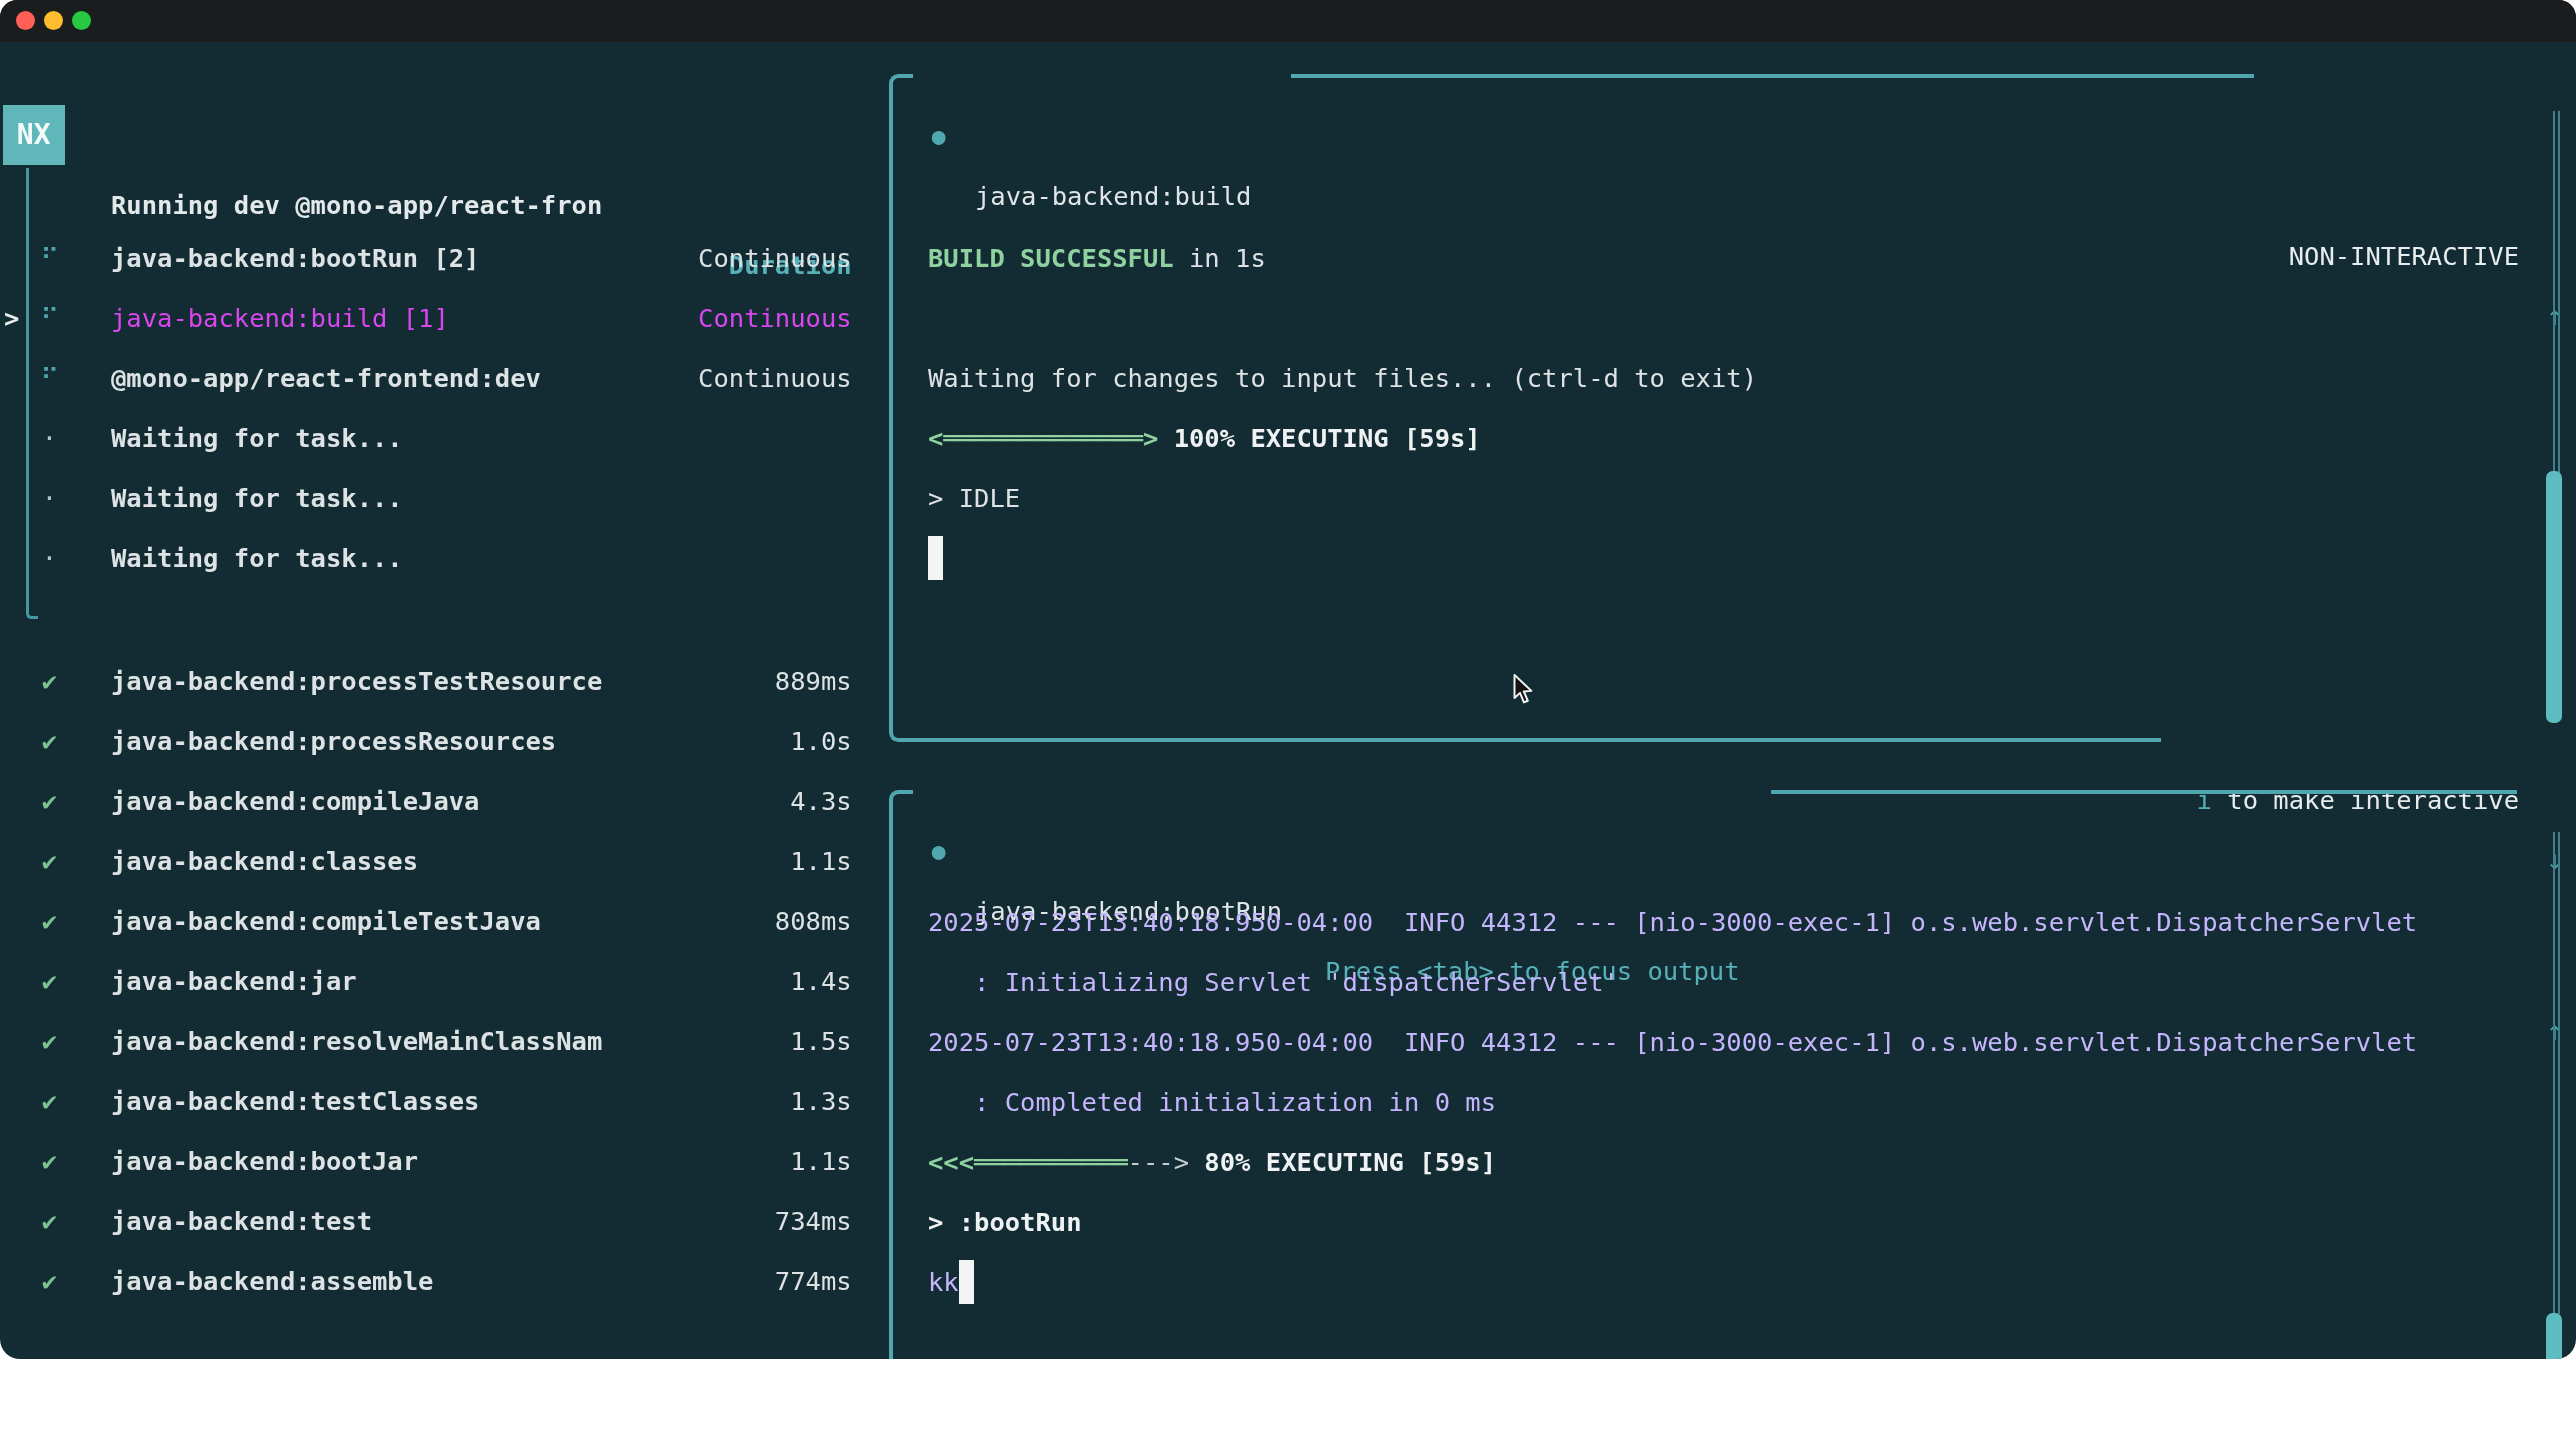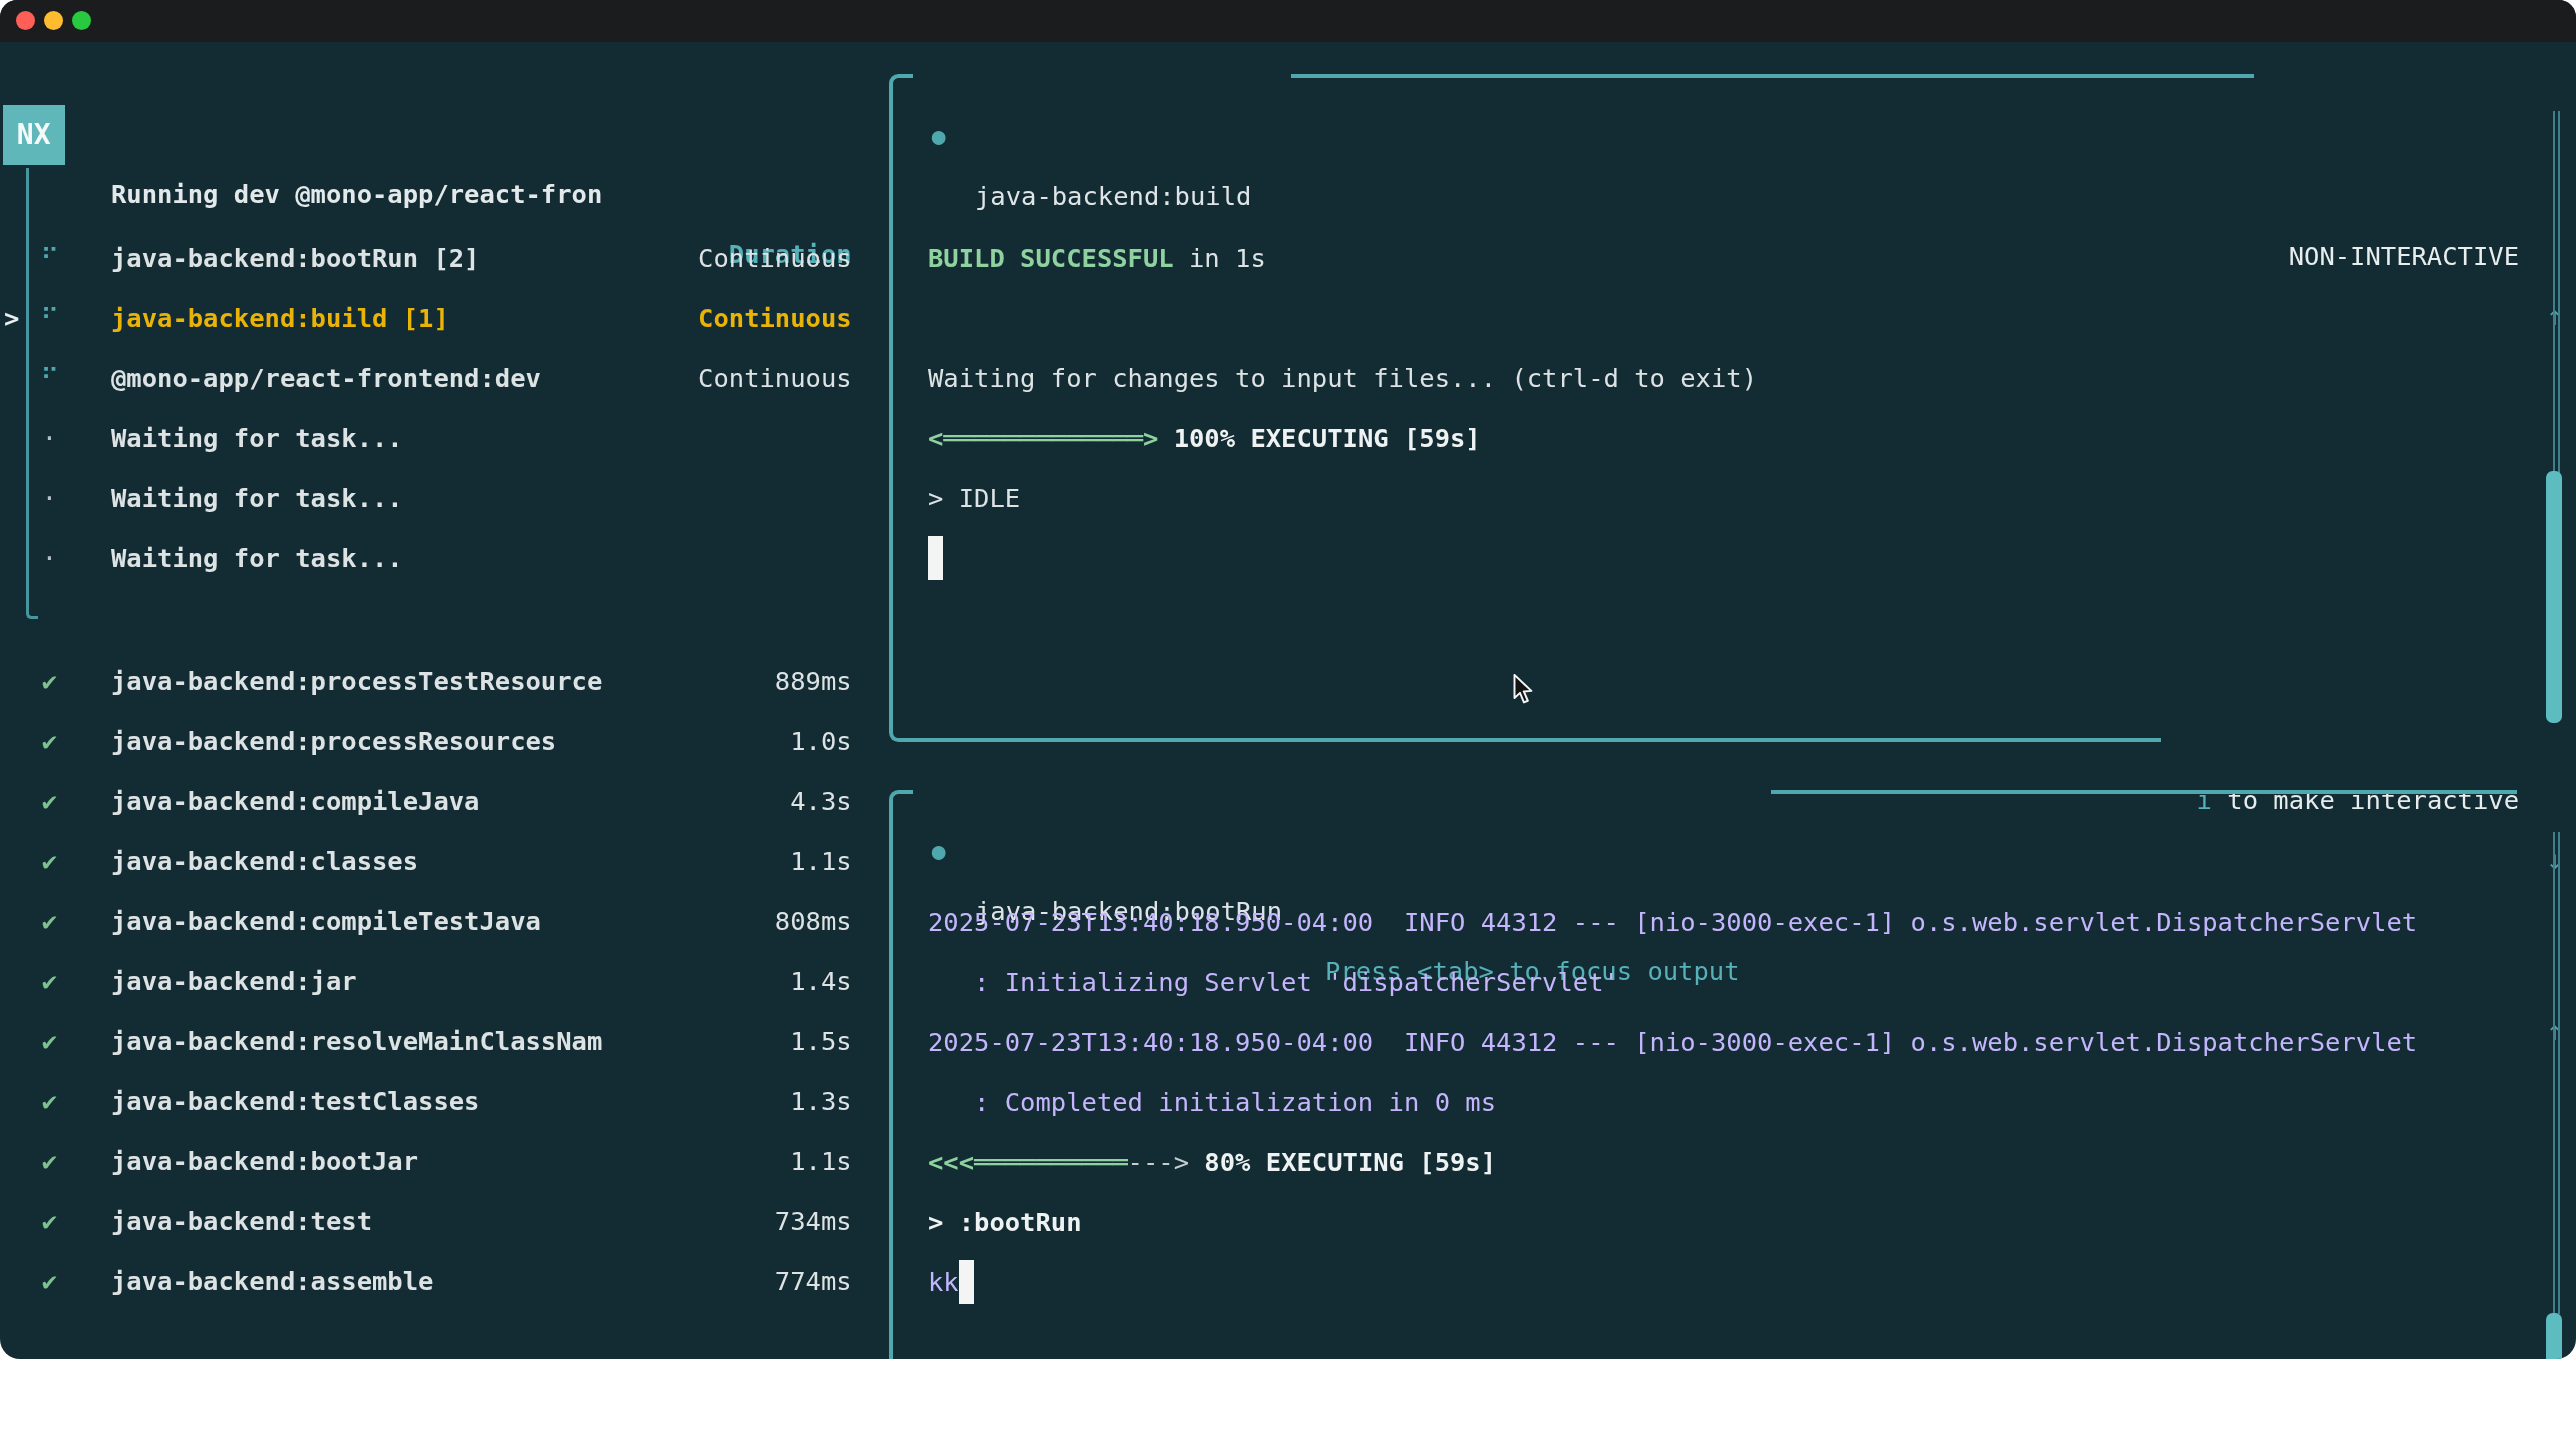--- a/index.html
+++ b/index.html
@@ -14,34 +14,34 @@
   #light-zoom{left:72px;background:#28c840;}
 
   .t{position:absolute;font-size:25.5px;line-height:60px;height:60px;white-space:pre;color:#dde3e4;}
   .bold{font-weight:700;}
   .teal{color:#57b1b8;}
   .green{color:#8fd2a0;}
 
   
   #nx-logo{position:absolute;left:2.7px;top:105px;width:62px;height:60px;background:#60b7b9;
            color:#f4fafa;font-size:28px;font-weight:700;text-align:center;line-height:60px;}
-  #sb-header{left:0;top:104px;width:865px;padding-left:17px;}
+  #sb-header{left:0;top:115px;width:865px;padding-left:17px;}
   #sb-title{position:absolute;left:111px;font-weight:700;color:#e3e9ea;}
   #sb-duration{position:absolute;right:13.4px;font-weight:700;color:#57b1b8;}
   #tree-rail{position:absolute;left:26px;top:168px;width:12px;height:451px;
              border-left:3.4px solid #47969f;border-bottom:3.4px solid #47969f;border-bottom-left-radius:5.4px;}
   .tasklist{position:absolute;left:0;width:865px;}
   #running-list{top:228px;}
   #completed-list{top:651px;}
   .task-row{position:relative;height:60px;}
   .task-row .sel{position:absolute;left:4px;top:0;color:#e8eeee;font-weight:700;}
   .task-row .icon{position:absolute;left:34px;width:31px;text-align:center;top:0;}
   .task-row .name{position:absolute;left:111px;top:0;font-weight:bold;}
   .task-row .dur{position:absolute;right:13.4px;top:0;}
-  .task-row.selected .name,.task-row.selected .dur{font-weight:700;color:#eab308;}
+  .task-row.selected .name,.task-row.selected .dur{font-weight:400;color:#d946ef;}
   .icon-spinner{color:#4fa6ae;}
   .icon-check{color:#7cc28e;}
   .icon-dot{color:#b9c2c4;}
   #sb-footer{left:0;top:1375px;width:865px;}
   #sb-pag{position:absolute;left:27px;top:0;}
   #sb-help{position:absolute;right:13.4px;top:0;color:#cfd6d8;}
 
   
   .pline{position:absolute;background:#4fa8ae;height:4px;}
   .pborder{position:absolute;left:889px;width:24px;border-left:4px solid #4fa8ae;

